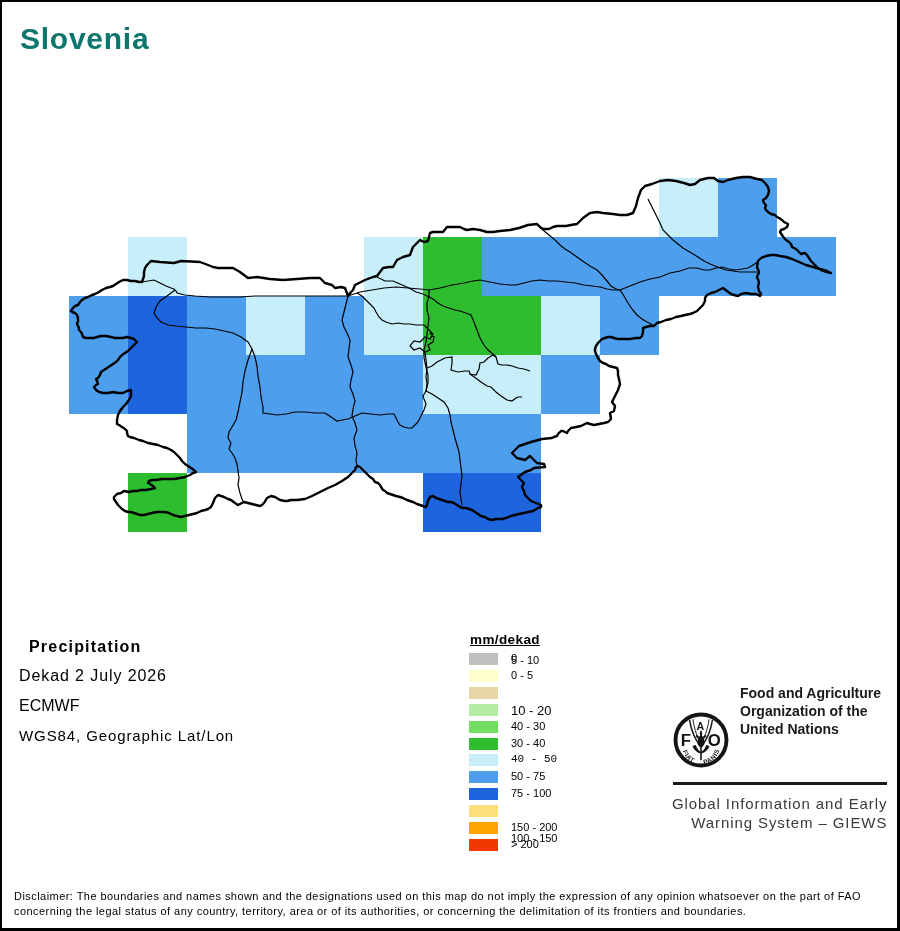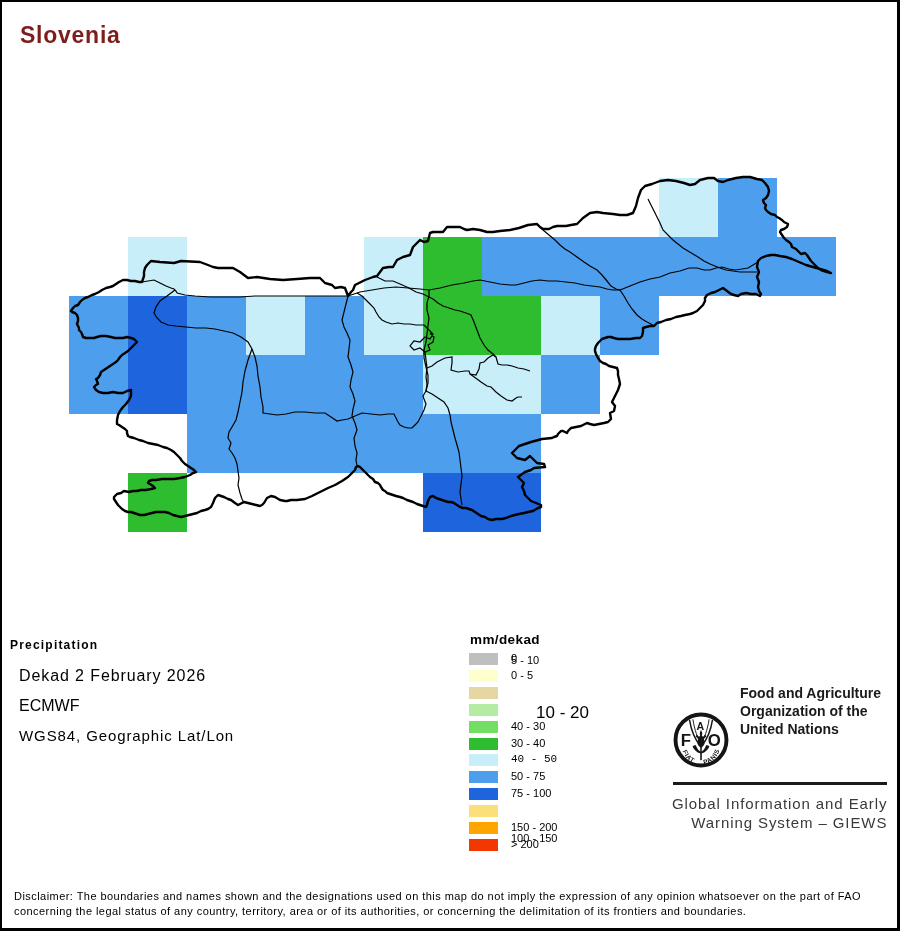--- a/index.html
+++ b/index.html
@@ -4,21 +4,21 @@
 <style>
 html,body{margin:0;padding:0;}
 body{width:900px;height:931px;position:relative;background:#fff;font-family:"Liberation Sans", sans-serif;overflow:hidden;}
 #frame{position:absolute;left:0;top:0;width:900px;height:931px;border-top:2px solid #000;border-left:2px solid #000;border-right:3px solid #000;border-bottom:3px solid #000;box-sizing:border-box;}
 </style>
 </head>
 <body>
 
 <div id="frame"></div>
 
-<div style="position:absolute;left:20px;top:22px;font-size:23px;font-weight:bold;letter-spacing:0.75px;color:#7f1d1d;">Slovenia</div>
+<div style="position:absolute;left:20px;top:22px;font-size:30px;font-weight:bold;letter-spacing:0.75px;color:#0f766e;">Slovenia</div>
 
 <svg style="position:absolute;left:0;top:0;" width="900" height="620" viewBox="0 0 900 620">
 
 <g>
       <rect x="659" y="178" width="59" height="59" fill="#C8EEF9"></rect>
     </g>
 
 <g>
       <rect x="718" y="178" width="59" height="59" fill="#4D9EEC"></rect>
     </g>
@@ -241,45 +241,45 @@
 
 <g>
       <path d="M377,277 L385,281 L393,281 L400,284 L409,288 L416,292 L423,294 L429,297 L433,299 L438,303 L443,306 L449,308 L455,310 L460,311 L466,313 L471,315 L474,322 L477,330 L480,338 L484,345 L488,350 L493,354 L496,357" fill="none" stroke="#000" stroke-width="1.2"></path>
     </g>
 
 <g>
       <path d="M151,261 L160,262 L174,263 L181,261 L200,262 L208,265 L213,267 L218,268 L233,268 L240,272 L248,278 L257,277 L270,279 L283,280 L297,279 L310,278 L320,278 L325,283 L332,285 L335,288 L341,287 L345,288 L348,296 L351,292 L353,290 L355,285 L365,280 L373,277 L377,276 L383,268 L389,267 L393,267 L397,260 L403,257 L410,255 L413,247 L417,243 L420,240 L424,242 L428,241 L430,233 L433,232 L443,232 L447,227 L453,227 L460,227 L464,229 L467,230 L473,229 L480,230 L487,232 L493,232 L500,231 L510,230 L519,228 L528,225 L537,224 L540,227 L543,229 L549,229 L553,227 L557,226 L566,226 L571,225 L577,224 L583,218 L590,213 L597,212 L603,213 L613,214 L620,215 L627,215 L633,213 L636,206 L638,198 L641,190 L645,186 L652,184 L660,181 L668,180 L676,181 L684,183 L690,185 L695,184 L700,180 L708,178 L714,178 L718,181 L723,182 L728,180 L736,178 L743,177 L750,177 L757,179 L762,180 L765,183 L768,187 L769,191 L768,195 L766,198 L763,200 L764,203 L766,205 L765,208 L766,210 L768,212 L771,214 L775,215 L777,217 L779,218 L782,220 L784,222 L786,223 L788,224 L787,227 L784,229 L781,230 L780,232 L782,235 L784,238 L786,240 L789,242 L791,244 L792,247 L796,249 L799,252 L801,254 L805,253 L807,255 L809,258 L811,261 L813,263 L816,266 L818,268 L821,270 L824,271 L827,272 L831,273 L827,271 L820,269 L813,267 L806,265 L799,262 L792,259 L786,257 L780,256 L775,255 L771,255 L766,256 L761,258 L758,261 L757,267 L759,272 L757,277 L759,282 L758,287 L759,291 L761,294 L760,296 L756,294 L751,294 L746,293 L741,294 L738,296 L734,295 L731,294 L727,291 L723,288 L719,290 L715,292 L711,293 L707,295 L705,298 L705,301 L703,305 L700,308 L697,311 L693,313 L690,314 L685,315 L681,316 L676,317 L671,319 L666,320 L661,322 L657,323 L654,326 L650,326 L646,327 L643,328 L643,332 L642,336 L640,338 L636,338 L630,339 L624,339 L618,339 L614,338 L611,337 L608,337 L605,338 L602,339 L600,341 L598,343 L596,346 L595,349 L595,351 L596,354 L597,356 L598,358 L600,361 L603,363 L606,364 L609,366 L613,367 L617,368 L618,371 L618,375 L619,379 L620,384 L618,390 L615,396 L612,402 L615,406 L614,411 L610,413 L611,419 L608,422 L604,423 L599,424 L594,425 L590,424 L587,423 L583,425 L581,426 L576,427 L571,428 L568,431 L567,433 L563,431 L561,431 L558,434 L557,436 L554,437 L552,438 L542,439 L531,442 L519,446 L512,453 L517,458 L525,460 L530,456 L537,463 L544,464 L545,467 L534,468 L531,470 L525,472 L518,477 L520,479 L524,483 L522,487 L524,491 L525,495 L528,498 L531,501 L536,503 L541,505 L541,507 L538,508 L533,511 L528,512 L524,513 L519,514 L511,516 L506,518 L502,519 L499,519 L496,519 L492,520 L488,519 L485,517 L481,516 L478,514 L475,512 L472,510 L469,509 L466,508 L463,508 L460,507 L457,505 L454,503 L451,502 L448,502 L445,501 L442,500 L439,499 L436,498 L433,496 L430,497 L428,501 L427,505 L426,507 L423,506 L420,505 L417,504 L413,502 L410,501 L407,500 L403,498 L400,497 L396,496 L393,495 L390,494 L387,493 L385,491 L383,490 L381,487 L380,485 L378,483 L375,482 L373,479 L370,477 L367,474 L365,472 L362,469 L360,467 L358,466 L356,467 L355,470 L352,473 L348,477 L342,481 L335,485 L328,488 L320,492 L312,496 L305,499 L297,500 L291,500 L287,501 L285,501 L280,500 L275,497 L271,496 L267,498 L264,503 L262,505 L260,506 L256,505 L252,504 L248,503 L244,502 L240,504 L238,505 L235,503 L231,500 L228,499 L224,497 L221,496 L218,495 L215,498 L213,503 L211,507 L208,509 L205,510 L201,511 L197,513 L193,514 L189,515 L185,516 L181,517 L177,516 L173,515 L169,513 L165,512 L161,512 L156,512 L152,513 L148,514 L144,515 L140,515 L137,514 L134,513 L131,512 L128,512 L125,511 L122,509 L120,507 L118,505 L116,502 L114,499 L114,497 L117,494 L121,493 L124,491 L129,492 L133,491 L137,491 L141,490 L146,490 L151,489 L155,488 L153,486 L150,484 L148,483 L149,481 L152,480 L156,480 L162,479 L168,479 L174,479 L180,478 L185,477 L190,475 L193,473 L196,472 L194,470 L191,468 L188,466 L185,464 L182,461 L180,458 L177,455 L174,452 L171,450 L167,448 L163,447 L158,445 L153,444 L148,443 L143,441 L139,440 L134,438 L130,437 L128,436 L127,433 L127,431 L125,429 L122,427 L119,425 L117,424 L117,420 L118,415 L120,411 L123,407 L126,404 L129,400 L131,396 L131,390 L127,391 L123,393 L118,393 L113,392 L108,393 L103,393 L99,392 L96,390 L94,387 L96,385 L98,384 L97,381 L96,379 L98,378 L100,375 L101,372 L104,370 L107,368 L110,366 L113,364 L116,362 L118,360 L120,357 L122,355 L125,353 L128,351 L131,348 L134,345 L137,342 L134,339 L131,338 L127,337 L123,338 L119,338 L115,338 L111,337 L106,336 L101,336 L97,337 L94,338 L90,338 L86,338 L83,337 L82,334 L81,332 L79,330 L79,328 L78,326 L77,324 L78,321 L78,318 L77,315 L75,313 L72,312 L71,311 L73,308 L75,306 L78,305 L80,302 L82,300 L85,298 L88,297 L92,295 L95,294 L99,292 L102,290 L106,288 L110,287 L113,286 L116,284 L119,282 L123,280 L127,280 L131,281 L135,281 L139,282 L142,282 L143,279 L144,276 L144,272 L145,268 L147,265 L149,263 Z" fill="none" stroke="#000" stroke-width="2.4" stroke-linejoin="round"></path>
     </g>
 </svg>
 
-<div style="position:absolute;left:10px;top:638px;font-size:12px;font-weight:bold;letter-spacing:1.2px;">Precipitation</div>
-
-<div style="position:absolute;left:19px;top:667px;font-size:16px;letter-spacing:0.9px;">Dekad 2 February 2026</div>
+<div style="position:absolute;left:29px;top:638px;font-size:16px;font-weight:bold;letter-spacing:1.2px;">Precipitation</div>
+
+<div style="position:absolute;left:19px;top:667px;font-size:16px;letter-spacing:0.9px;">Dekad 2 July 2026</div>
 
 <div style="position:absolute;left:19px;top:697px;font-size:16px;">ECMWF</div>
 
 <div style="position:absolute;left:19px;top:727px;font-size:15px;letter-spacing:0.9px;">WGS84, Geographic Lat/Lon</div>
 
-<div style="position:absolute;left:470px;top:632px;font-size:13.5px;font-weight:bold;letter-spacing:0.4px;">mm/dekad</div>
+<div style="position:absolute;left:470px;top:632px;font-size:13.5px;font-weight:bold;letter-spacing:0.4px;text-decoration:underline;">mm/dekad</div>
 
 <div style="position:absolute;left:469px;top:653px;width:29px;height:12px;background:#BFBFBF;"></div>
 
 <div style="position:absolute;left:511px;top:652px;font-size:11px;color:#000;">0</div>
 
 <div style="position:absolute;left:469px;top:670px;width:29px;height:12px;background:#FFFFCE;"></div>
 
 <div style="position:absolute;left:511px;top:669px;font-size:11px;color:#000;">0 - 5</div>
 
 <div style="position:absolute;left:469px;top:687px;width:29px;height:12px;background:#E6D6A4;"></div>
 
 <div style="position:absolute;left:511px;top:654px;font-size:11px;color:#000;">5 - 10</div>
 
 <div style="position:absolute;left:469px;top:704px;width:29px;height:12px;background:#B4ECA4;"></div>
 
-<div style="position:absolute;left:536px;top:703px;font-size:17px;color:#000;">10 - 20</div>
+<div style="position:absolute;left:511px;top:703px;font-size:13px;color:#000;">10 - 20</div>
 
 <div style="position:absolute;left:469px;top:721px;width:29px;height:12px;background:#72DF64;"></div>
 
 <div style="position:absolute;left:511px;top:720px;font-size:11px;color:#000;">40 - 30</div>
 
 <div style="position:absolute;left:469px;top:738px;width:29px;height:12px;background:#2EBD2E;"></div>
 
 <div style="position:absolute;left:511px;top:737px;font-size:11px;color:#000;">30 - 40</div>
 
 <div style="position:absolute;left:469px;top:754px;width:29px;height:12px;background:#C8EEF9;"></div>

